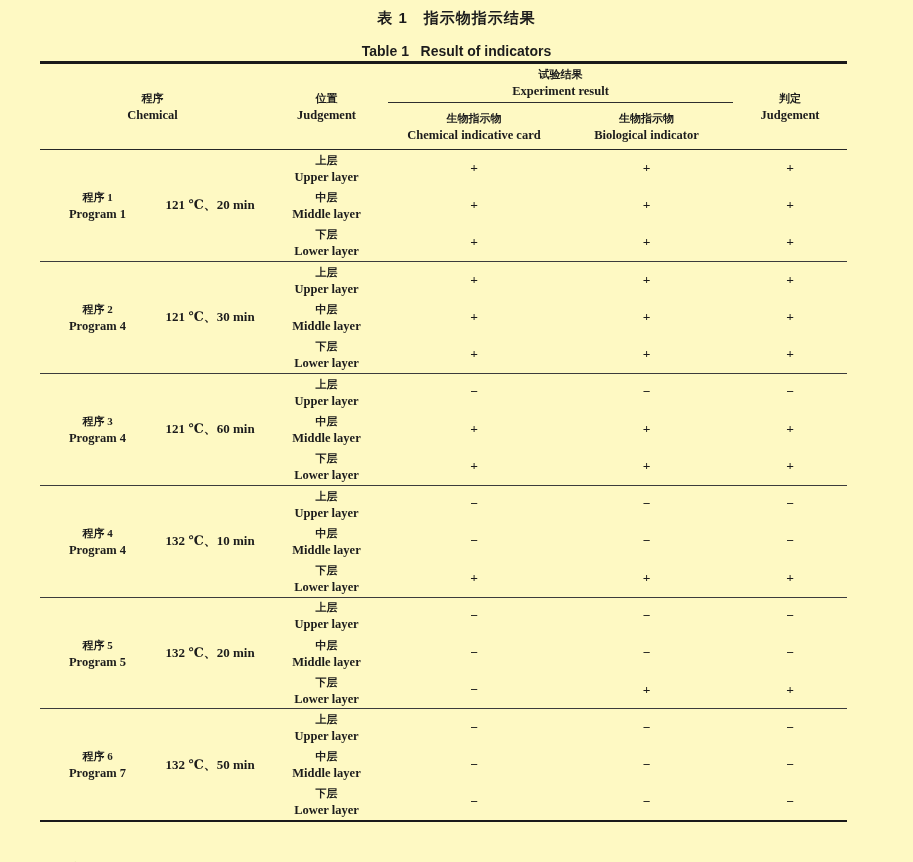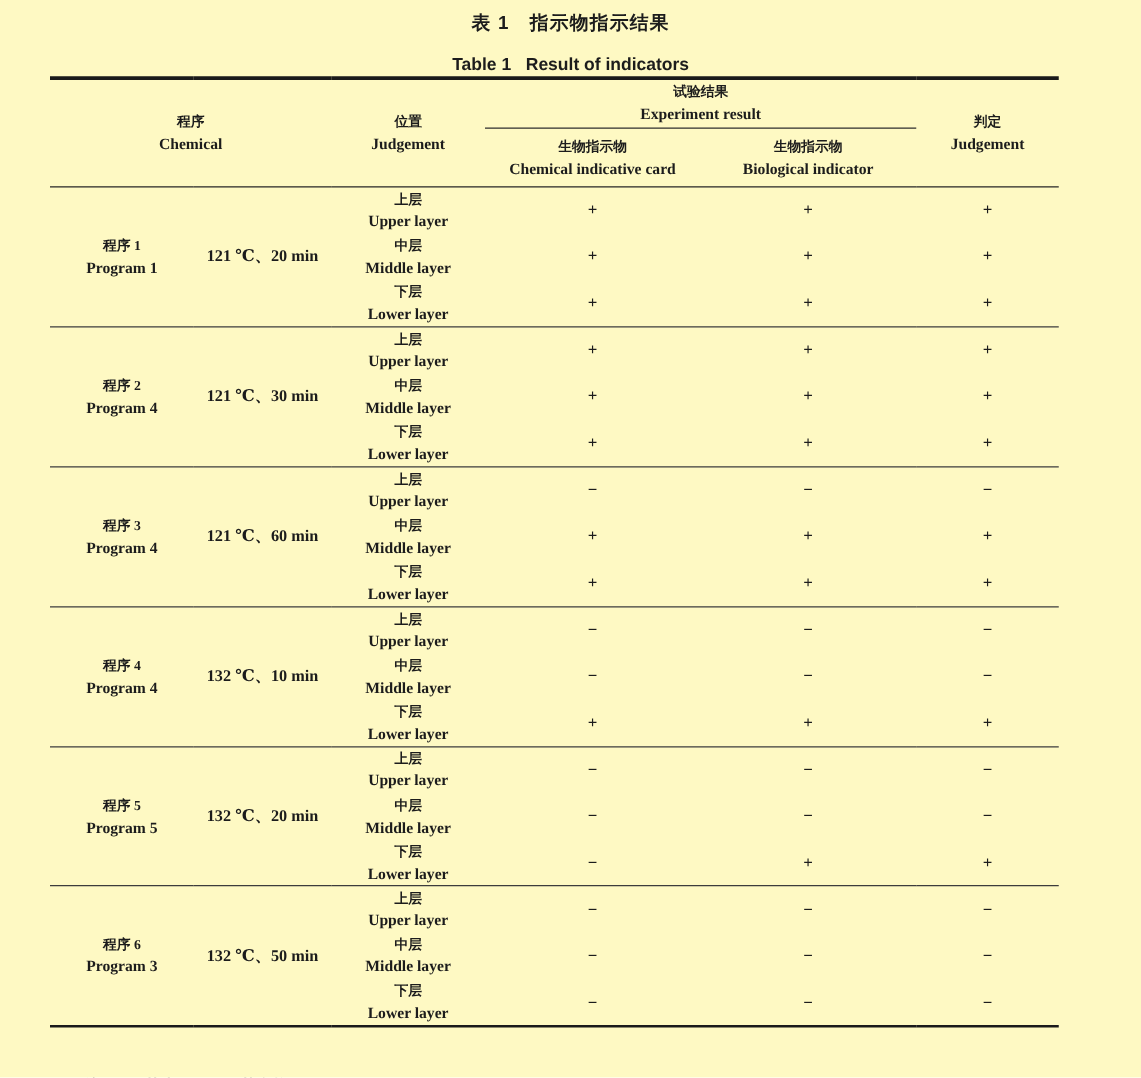--- a/index.html
+++ b/index.html
@@ -262,21 +262,21 @@
             <span class="zh">下层</span>
             <span class="en">Lower layer</span>
           </td>
           <td class="val">−</td>
           <td class="val">+</td>
           <td class="val">+</td>
         </tr>
         <tr class="block-start">
           <td class="program-cell" rowspan="3">
             <span class="zh">程序 6</span>
-            <span class="en">Program 3</span>
+            <span class="en">Program 7</span>
           </td>
           <td class="condition-cell" rowspan="3">132 ℃、50 min</td>
           <td class="location-cell">
             <span class="zh">上层</span>
             <span class="en">Upper layer</span>
           </td>
           <td class="val">−</td>
           <td class="val">−</td>
           <td class="val">−</td>
         </tr>

